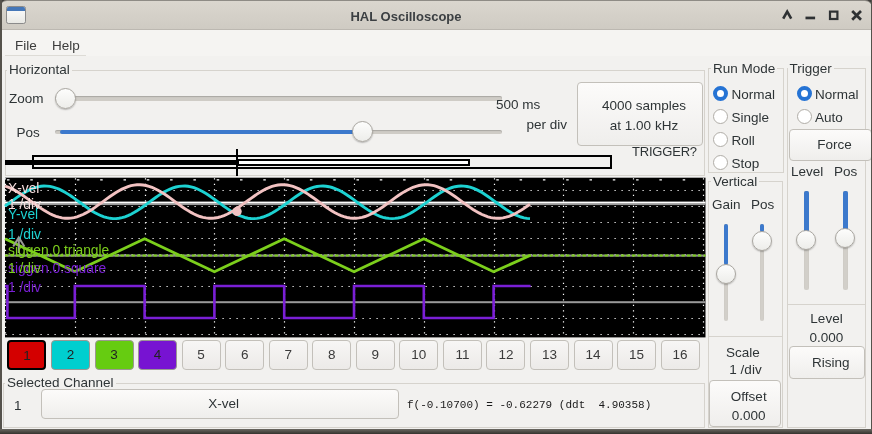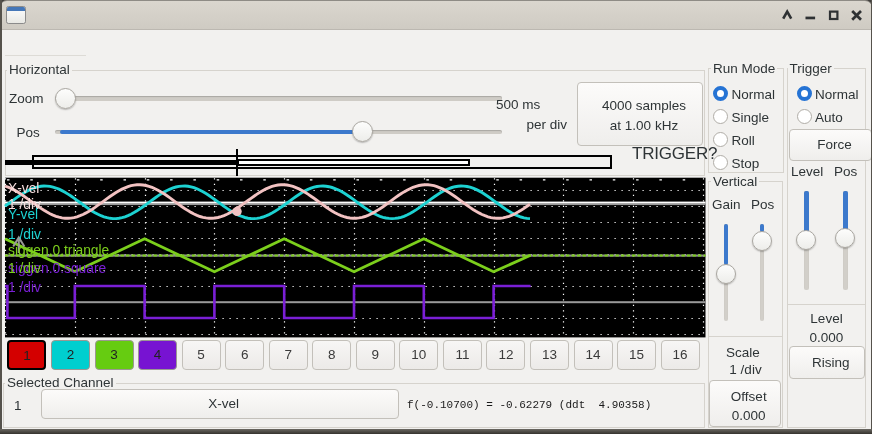--- a/index.html
+++ b/index.html
@@ -27,48 +27,53 @@
 .chbtn { position:absolute; top:339.5px; width:39px; height:30px; border-radius:4px; background:linear-gradient(#f7f6f5,#eceae8); border:1px solid #c3c0ba; text-align:center; line-height:28px; color:#3a3a3a; }
 .mono { font-family:"Liberation Mono",monospace; }
 </style></head><body>
 <div class="win">
 
 <div class="abs" style="left:0;top:0;width:872px;height:12px;background:#413f3c"></div>
 <div class="titlebar"></div>
 <div class="ticon">
       <div></div>
     </div>
+<div class="ttext">HAL Oscilloscope</div>
 <svg class="abs" style="left:770px;top:0" width="100" height="30">
  <path d="M 13.2 18.6 L 17.2 11.6 L 21.2 18.6" fill="none" stroke="#2e3133" stroke-width="2.6"></path>
  <rect x="35.5" y="16.6" width="9.6" height="2.7" fill="#2e3133"></rect>
  <rect x="60" y="11.6" width="7.4" height="7.4" fill="none" stroke="#2e3133" stroke-width="2.2"></rect>
  <path d="M 82.2 11 L 91 19.8 M 91 11 L 82.2 19.8" stroke="#2e3133" stroke-width="2.7"></path>
 </svg>
 
+<div class="menubar">
+      <span style="left:15px">File</span>
+      <span style="left:52px">Help</span>
+    </div>
 <div class="mline"></div>
 
 <div class="frame" style="left:5px;top:70px;width:700px;height:106px"></div>
 <div class="flabel" style="left:7px;top:61px">Horizontal</div>
 
 <span class="abs" style="left:9px;top:91px">Zoom</span>
 <div class="htrack" style="left:55px;top:96px;width:447px"></div>
 <div class="knob" style="left:55px;top:87.5px"></div>
 <span class="abs" style="left:16.5px;top:125px">Pos</span>
 <div class="htrack" style="left:55px;top:129.5px;width:447px"></div>
 <div class="hfill" style="left:60px;top:129.5px;width:296px"></div>
 <div class="knob" style="left:352px;top:121px"></div>
 <div class="abs" style="left:496px;top:97px;width:71px;">500 ms</div>
 <div class="abs" style="left:496px;top:117px;width:71px;text-align:right">per div</div>
 <div class="btn" style="left:577px;top:82px;width:126px;height:64px;padding-top:13px;line-height:20px">4000 samples<br>at 1.00 kHz</div>
 
 <div class="abs" style="left:32px;top:155px;width:580px;height:14px;border:2px solid #000"></div>
 <div class="abs" style="left:237px;top:158.5px;width:233px;height:7.5px;border:2px solid #000;background:#fff"></div>
 <div class="abs" style="left:5px;top:159.5px;width:232px;height:5px;background:#000"></div>
 <div class="abs" style="left:236px;top:149px;width:2.2px;height:27.2px;background:#000"></div>
-<div class="abs" style="left:632px;top:144px;font-size:17px;letter-spacing:-0.2px">TRIGGER?</div>
+<div class="abs" style="left:632px;top:144px;font-size:13px;letter-spacing:-0.2px">TRIGGER?</div>
 
 <svg width="872" height="434" viewBox="0 0 872 434" style="position:absolute;left:0;top:0">
 <rect x="5" y="177.7" width="700.5" height="159.7" fill="#000"></rect>
 <line x1="5.5" y1="178.2" x2="5.5" y2="337" stroke="#fff" stroke-width="1.2" stroke-dasharray="1.2 4.3"></line>
       <line x1="75.5" y1="178.2" x2="75.5" y2="337" stroke="#fff" stroke-width="1.2" stroke-dasharray="1.2 4.3"></line>
       <line x1="145.5" y1="178.2" x2="145.5" y2="337" stroke="#fff" stroke-width="1.2" stroke-dasharray="1.2 4.3"></line>
       <line x1="214.5" y1="178.2" x2="214.5" y2="337" stroke="#fff" stroke-width="1.2" stroke-dasharray="1.2 4.3"></line>
       <line x1="284.5" y1="178.2" x2="284.5" y2="337" stroke="#fff" stroke-width="1.2" stroke-dasharray="1.2 4.3"></line>
       <line x1="354.5" y1="178.2" x2="354.5" y2="337" stroke="#fff" stroke-width="1.2" stroke-dasharray="1.2 4.3"></line>
       <line x1="424.5" y1="178.2" x2="424.5" y2="337" stroke="#fff" stroke-width="1.2" stroke-dasharray="1.2 4.3"></line>

